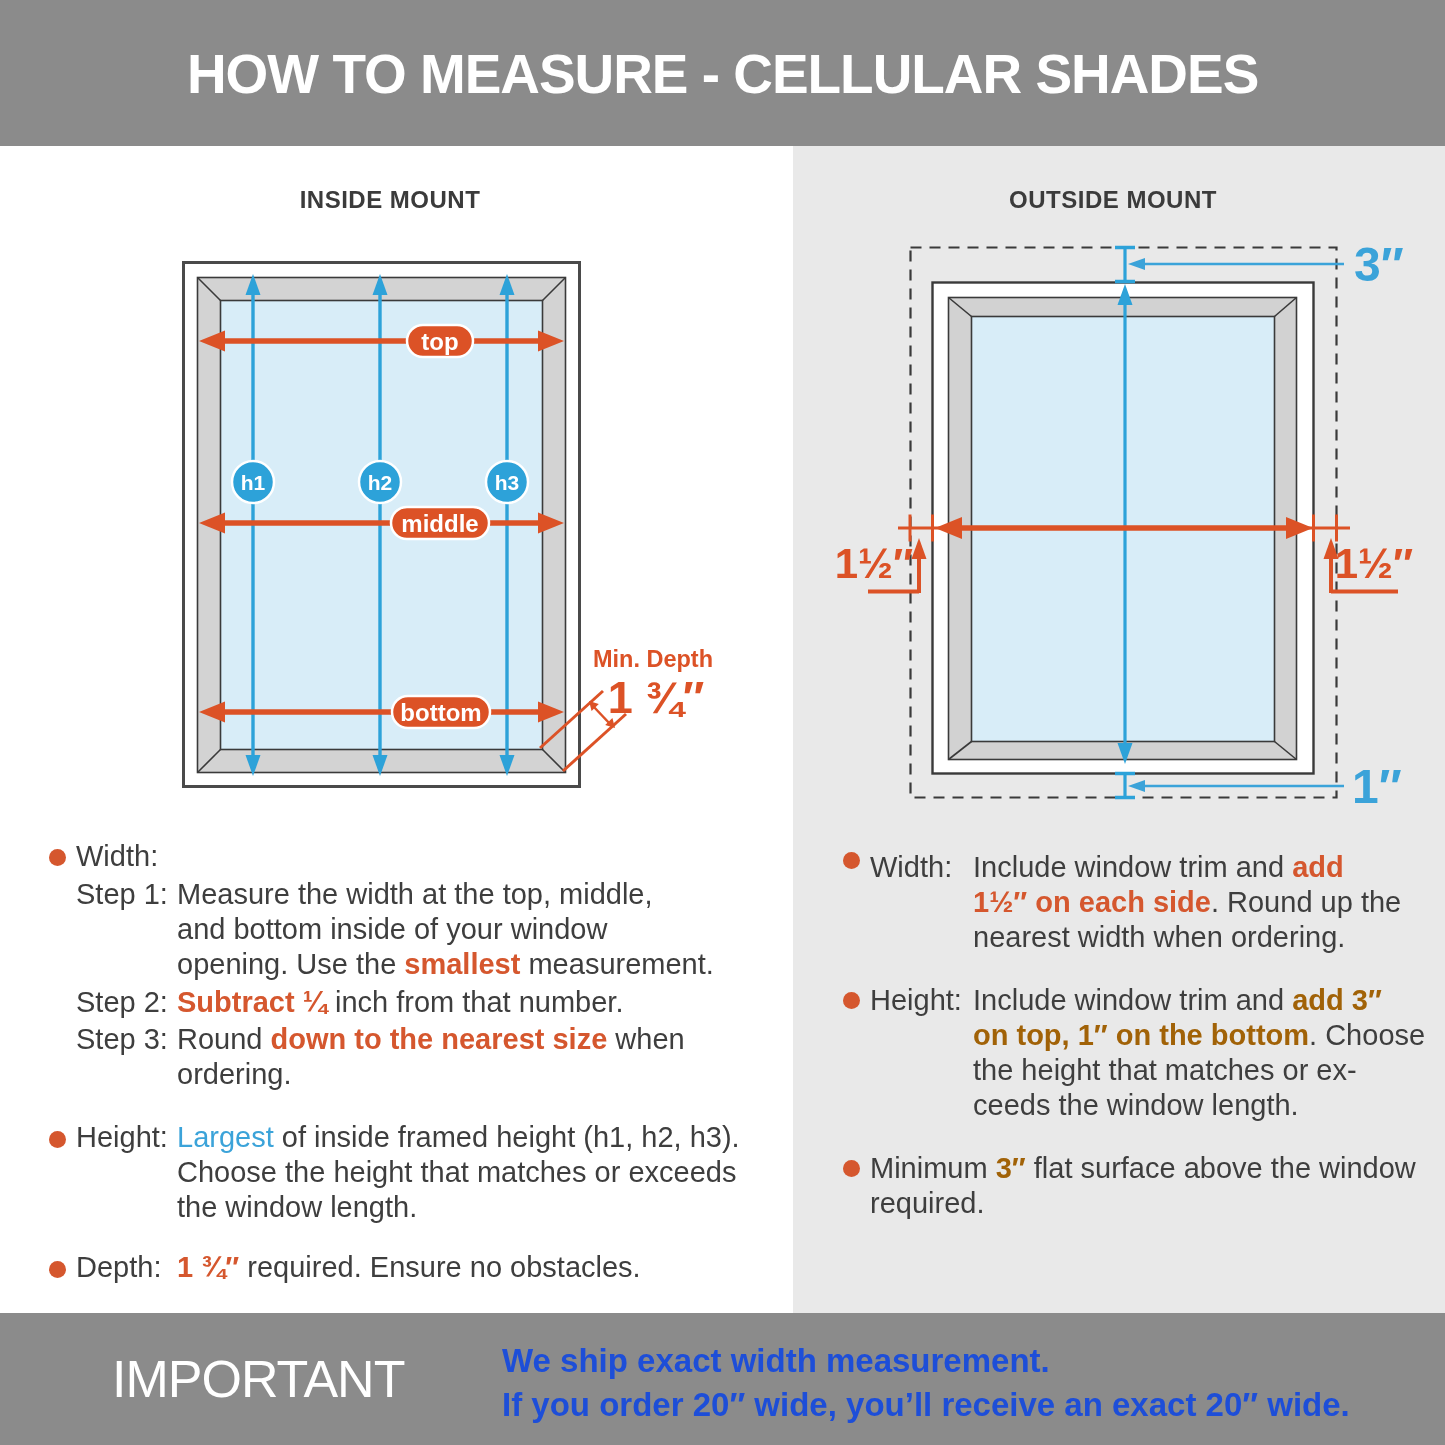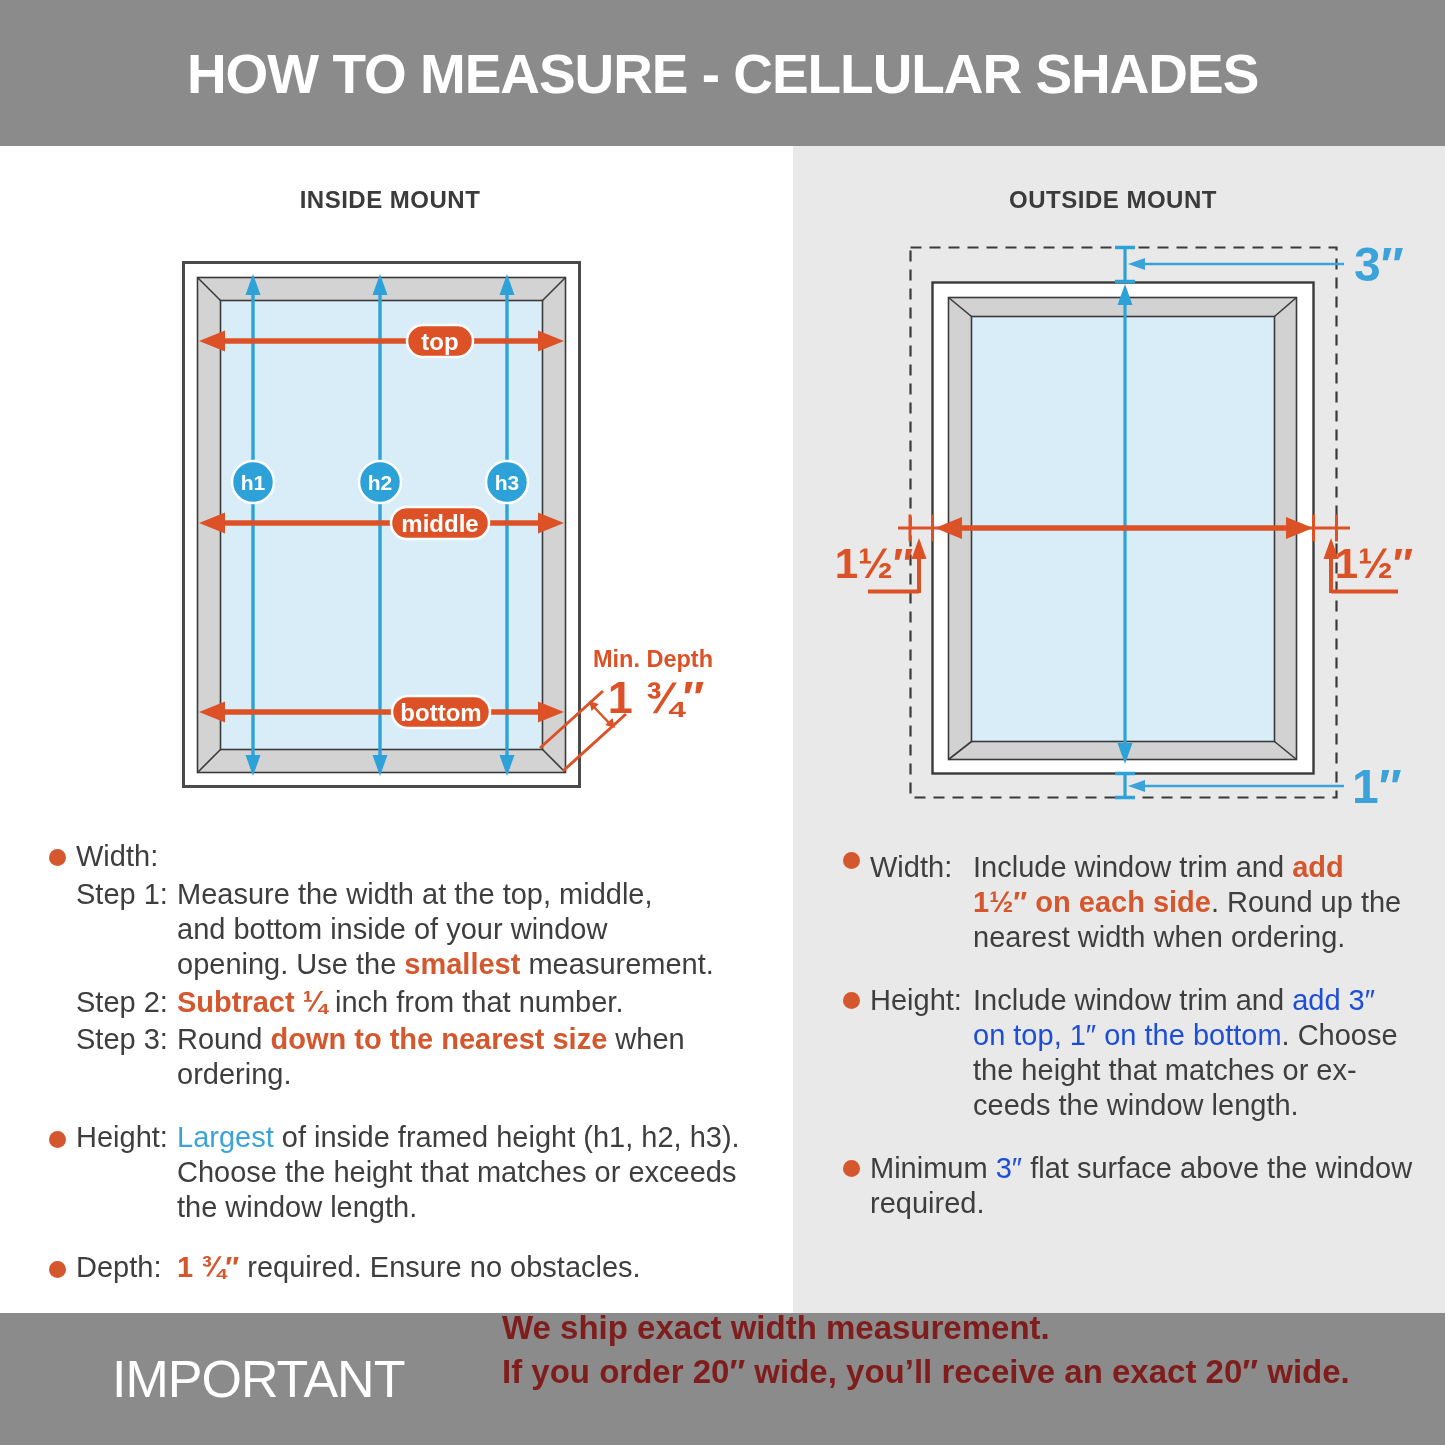--- a/index.html
+++ b/index.html
@@ -7,26 +7,26 @@
         font-family:"Liberation Sans",sans-serif;overflow:hidden;color:#3e3e3e;}
   .header{position:absolute;left:0;top:0;width:1445px;height:146px;background:#8b8b8b;
           display:flex;align-items:center;justify-content:center;}
   .header-title{color:#ffffff;font-size:56px;font-weight:bold;letter-spacing:-1px;transform:scaleX(0.98);white-space:nowrap;}
   .right-bg{position:absolute;left:793px;top:146px;width:652px;height:1167px;background:#e9e9e9;}
   .panel-title{position:absolute;font-size:24px;font-weight:bold;color:#3b3b3b;text-align:center;letter-spacing:0.5px;}
   .t-inside{left:90px;top:186px;width:600px;}
   .t-outside{left:810px;top:186px;width:606px;}
   .txt{position:absolute;font-size:29px;line-height:35px;color:#3e3e3e;white-space:nowrap;}
   .em-o{color:#d5572e;font-weight:bold;}
-  .em-b{color:#1d4ed8;font-weight:normal;}
+  .em-b{color:#a16207;font-weight:bold;}
   .em-bl{color:#3ba3d9;}
   .dot{position:absolute;width:17px;height:17px;border-radius:50%;background:#d5572e;}
   .footer{position:absolute;left:0;top:1313px;width:1445px;height:132px;background:#8b8b8b;}
   .footer-label{position:absolute;left:112px;top:1349px;color:#fff;font-size:52px;font-weight:normal;letter-spacing:-1px;}
-  .footer-text{position:absolute;left:502px;top:1306px;color:#7f1d1d;font-size:33px;font-weight:bold;line-height:44px;white-space:nowrap;}
+  .footer-text{position:absolute;left:502px;top:1339px;color:#1d4ed8;font-size:33px;font-weight:bold;line-height:44px;white-space:nowrap;}
   svg{font-family:"Liberation Sans",sans-serif;position:absolute;}
   .svg-label-text{fill:#ffffff;font-weight:bold;font-size:24px;text-anchor:middle;}
   .svg-h-text{fill:#ffffff;font-weight:bold;font-size:21px;text-anchor:middle;}
 </style>
 </head>
 <body>
 
 <div class="page">
 
   <div class="header">

